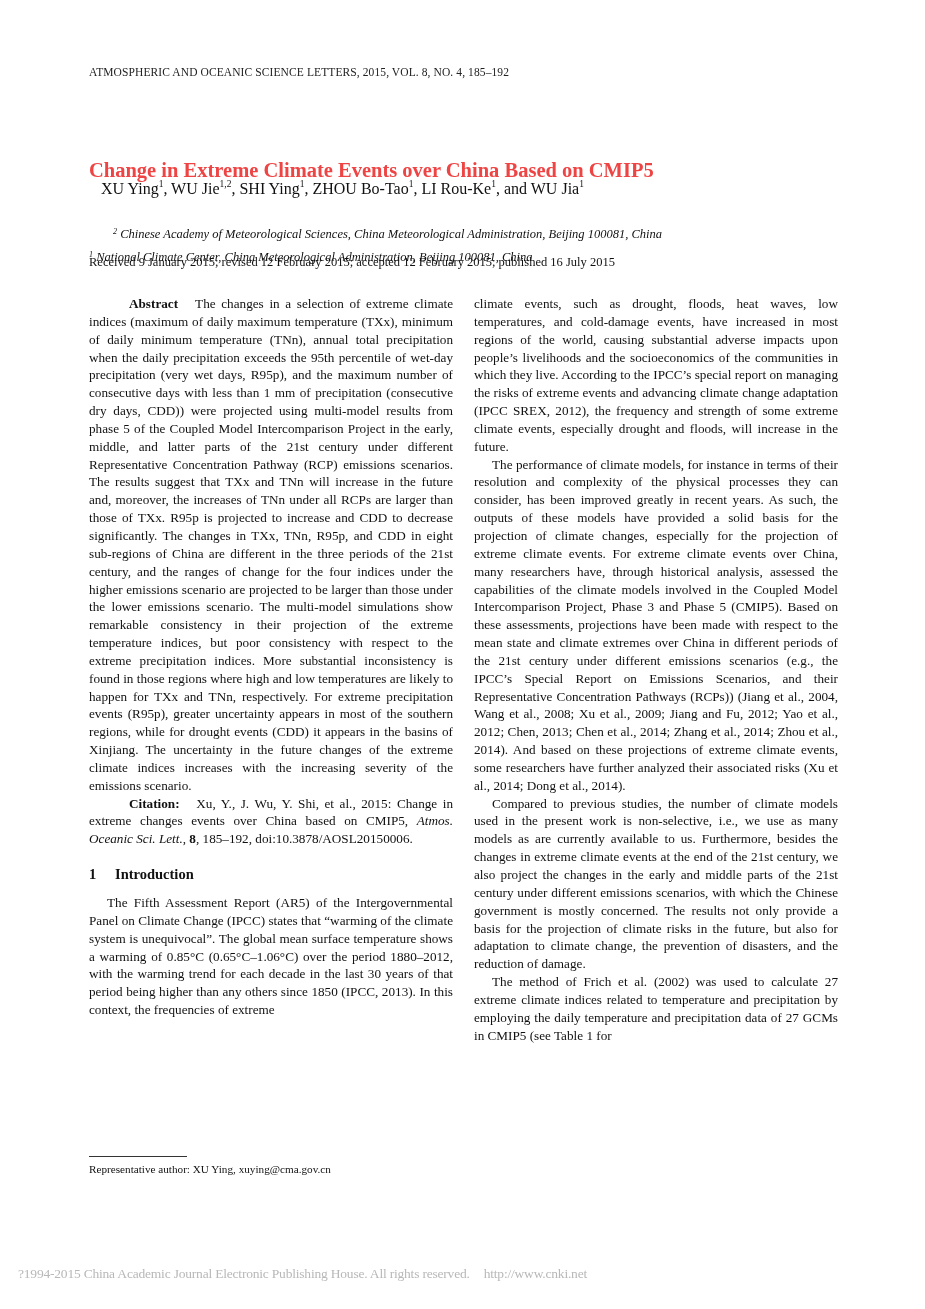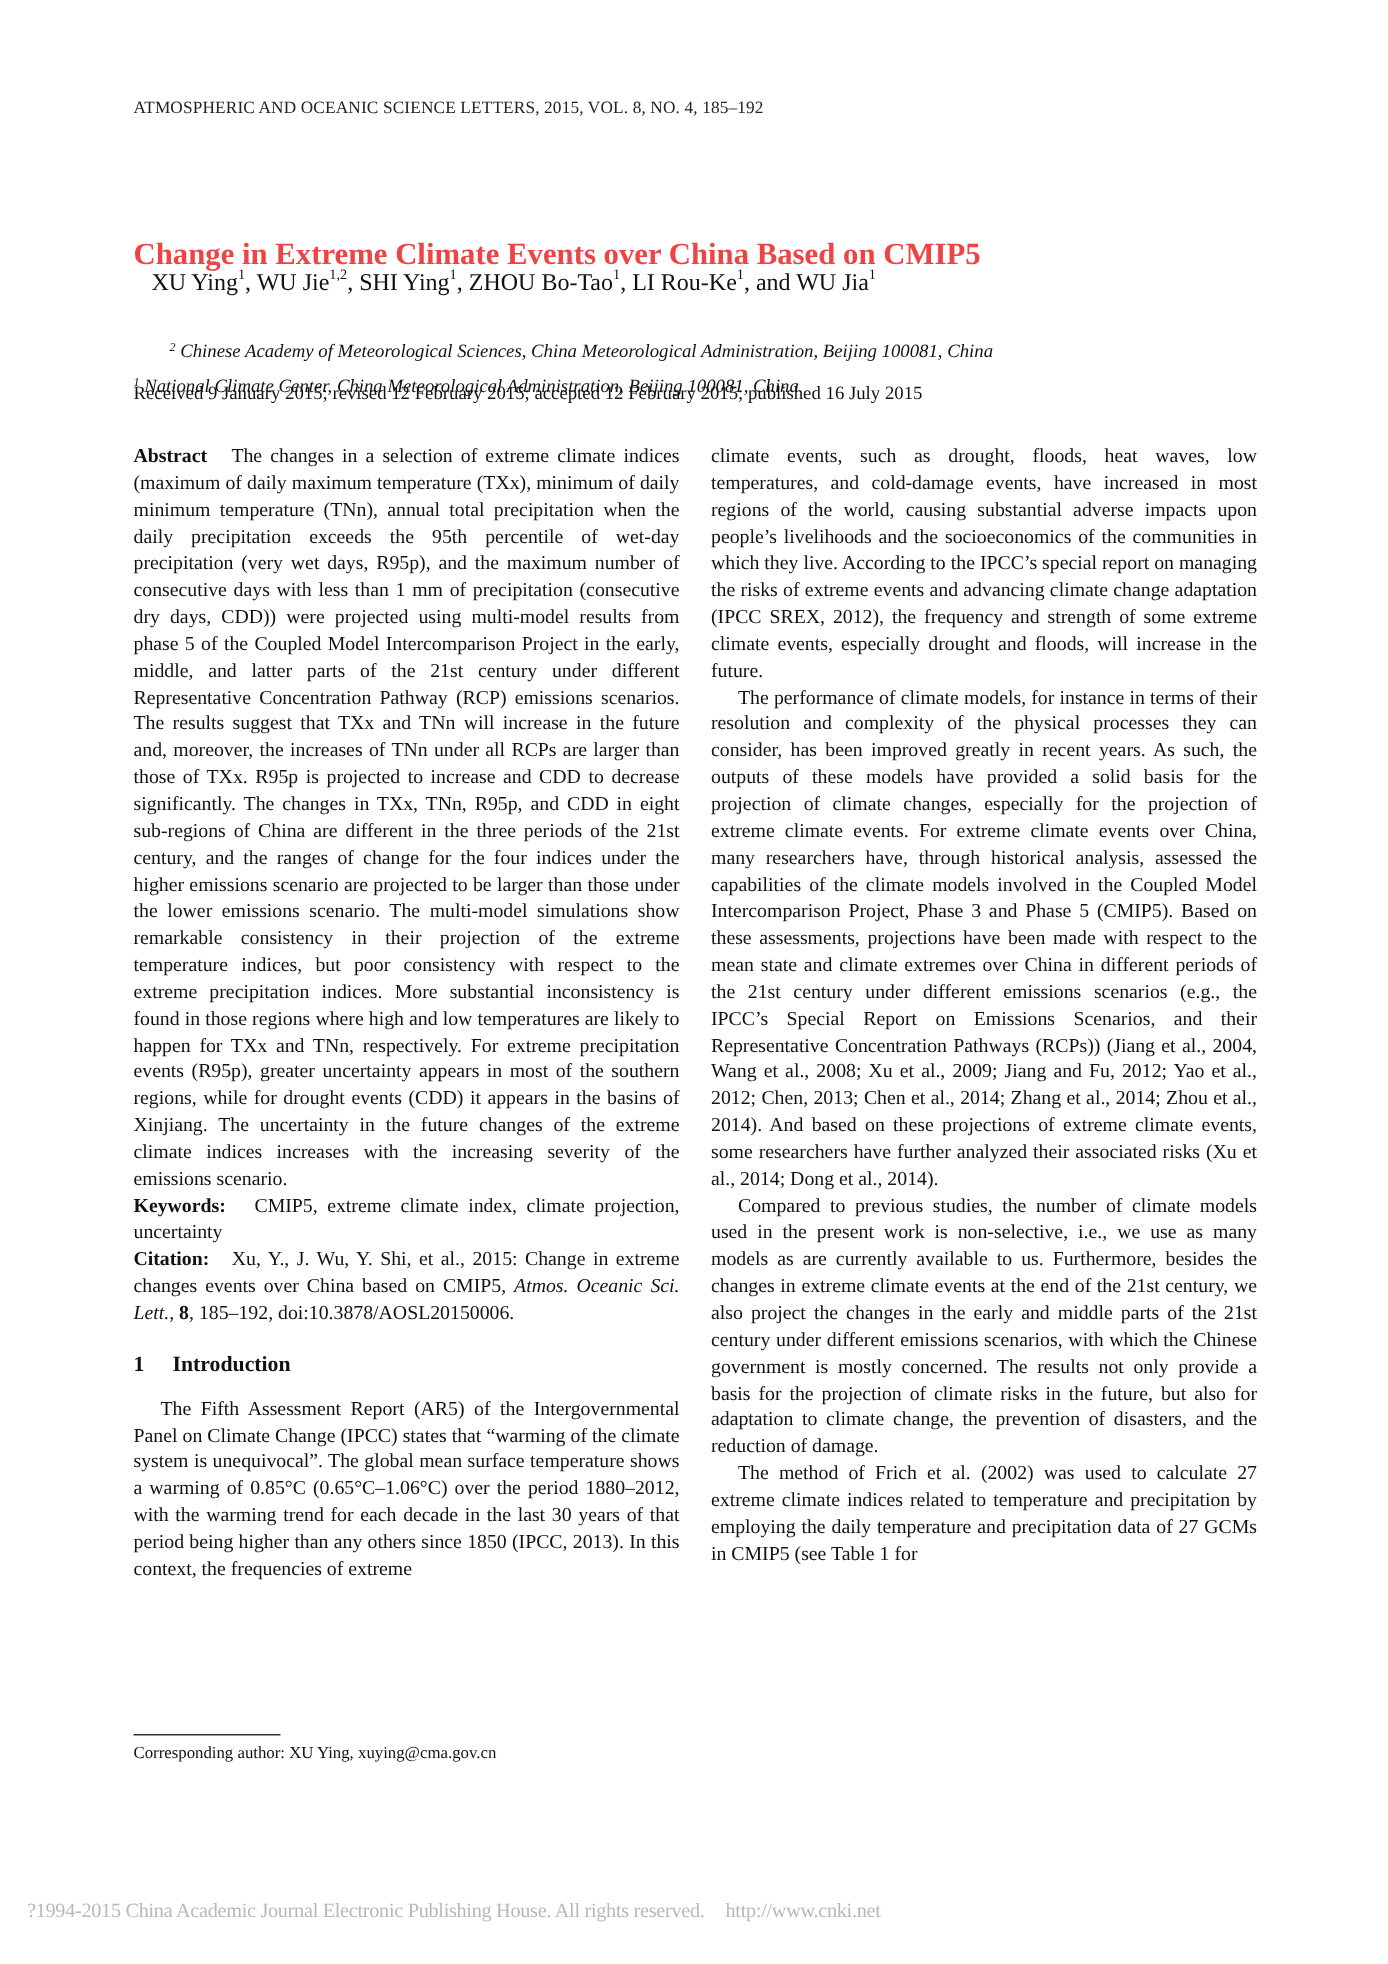--- a/index.html
+++ b/index.html
@@ -12,21 +12,21 @@
   .affil { position:absolute; left:89px; font-size:12.5px; font-style:italic; color:#111; }
   .affil sup { font-size:8px; vertical-align:top; }
   .affil1 { top:210px;margin-top:40px; }
   .affil2 { top:227px;margin-left:24px; }
   .dates { position:absolute; left:89px; top:255px; font-size:12.5px; color:#111; }
   .col { position:absolute; top:295px; width:364px; font-size:13.2px; line-height:17.85px; text-align:justify; color:#111; }
   .col-left { left:89px; }
   .col-right { left:474px; }
   .col p { margin:0; }
   .indent { text-indent:18px; }
-  .lbl { font-weight:bold; }
+  .lbl { font-weight:bold;margin-left:40px; }
   .sec-head { font-weight:bold; font-size:14.5px; margin:18px 0 10px 0; }
   .sec-head .num { display:inline-block; width:26px; }
   .footnote-rule { position:absolute; left:89px; top:1156px; width:98px; border-top:1px solid #333; }
   .footnote { position:absolute; left:89px; top:1163px; font-size:11.2px; color:#111; }
   .copyright { position:absolute; left:18px; top:1266px; font-size:13.5px; color:#b8b8b8; letter-spacing:-0.2px; }
   .copyright .url { margin-left:14px; }
   i { font-style:italic; }
   b { font-weight:bold; }
 </style>
 </head>
@@ -49,38 +49,35 @@
   <span>Chinese Academy of Meteorological Sciences, China Meteorological Administration, Beijing 100081, China</span>
 </div>
 
 <div class="dates">Received 9 January 2015; revised 12 February 2015; accepted 12 February 2015; published 16 July 2015</div>
 
 <div class="col col-left">
   <p>
     <span class="lbl">Abstract</span>&nbsp;&nbsp;&nbsp;<span>The changes in a selection of extreme climate indices (maximum of daily maximum temperature (TXx), minimum of daily minimum temperature (TNn), annual total precipitation when the daily precipitation exceeds the 95th percentile of wet-day precipitation (very wet days, R95p), and the maximum number of consecutive days with less than 1 mm of precipitation (consecutive dry days, CDD)) were projected using multi-model results from phase 5 of the Coupled Model Intercomparison Project in the early, middle, and latter parts of the 21st century under different Representative Concentration Pathway (RCP) emissions scenarios. The results suggest that TXx and TNn will increase in the future and, moreover, the increases of TNn under all RCPs are larger than those of TXx. R95p is projected to increase and CDD to decrease significantly. The changes in TXx, TNn, R95p, and CDD in eight sub-regions of China are different in the three periods of the 21st century, and the ranges of change for the four indices under the higher emissions scenario are projected to be larger than those under the lower emissions scenario. The multi-model simulations show remarkable consistency in their projection of the extreme temperature indices, but poor consistency with respect to the extreme precipitation indices. More substantial inconsistency is found in those regions where high and low temperatures are likely to happen for TXx and TNn, respectively. For extreme precipitation events (R95p), greater uncertainty appears in most of the southern regions, while for drought events (CDD) it appears in the basins of Xinjiang. The uncertainty in the future changes of the extreme climate indices increases with the increasing severity of the emissions scenario.</span>
   </p>
   <p>
-    <span class="lbl">Keywords:</span>&nbsp;&nbsp;&nbsp;<span>CMIP5, extreme climate index, climate projection, uncertainty</span>
-  </p>
-  <p>
     <span class="lbl">Citation:</span>&nbsp;&nbsp;&nbsp;<span>Xu, Y., J. Wu, Y. Shi, et al., 2015: Change in extreme changes events over China based on CMIP5, </span><i>Atmos. Oceanic Sci. Lett.</i><span>, </span><b>8</b><span>, 185–192, doi:10.3878/AOSL20150006.</span>
   </p>
 
   <div class="sec-head">
     <span class="num">1</span><span>Introduction</span>
   </div>
   <p class="indent">The Fifth Assessment Report (AR5) of the Intergovernmental Panel on Climate Change (IPCC) states that “warming of the climate system is unequivocal”. The global mean surface temperature shows a warming of 0.85°C (0.65°C–1.06°C) over the period 1880–2012, with the warming trend for each decade in the last 30 years of that period being higher than any others since 1850 (IPCC, 2013). In this context, the frequencies of extreme</p>
 </div>
 
 <div class="col col-right">
   <p>climate events, such as drought, floods, heat waves, low temperatures, and cold-damage events, have increased in most regions of the world, causing substantial adverse impacts upon people’s livelihoods and the socioeconomics of the communities in which they live. According to the IPCC’s special report on managing the risks of extreme events and advancing climate change adaptation (IPCC SREX, 2012), the frequency and strength of some extreme climate events, especially drought and floods, will increase in the future.</p>
   <p class="indent">The performance of climate models, for instance in terms of their resolution and complexity of the physical processes they can consider, has been improved greatly in recent years. As such, the outputs of these models have provided a solid basis for the projection of climate changes, especially for the projection of extreme climate events. For extreme climate events over China, many researchers have, through historical analysis, assessed the capabilities of the climate models involved in the Coupled Model Intercomparison Project, Phase 3 and Phase 5 (CMIP5). Based on these assessments, projections have been made with respect to the mean state and climate extremes over China in different periods of the 21st century under different emissions scenarios (e.g., the IPCC’s Special Report on Emissions Scenarios, and their Representative Concentration Pathways (RCPs)) (Jiang et al., 2004, Wang et al., 2008; Xu et al., 2009; Jiang and Fu, 2012; Yao et al., 2012; Chen, 2013; Chen et al., 2014; Zhang et al., 2014; Zhou et al., 2014). And based on these projections of extreme climate events, some researchers have further analyzed their associated risks (Xu et al., 2014; Dong et al., 2014).</p>
   <p class="indent">Compared to previous studies, the number of climate models used in the present work is non-selective, i.e., we use as many models as are currently available to us. Furthermore, besides the changes in extreme climate events at the end of the 21st century, we also project the changes in the early and middle parts of the 21st century under different emissions scenarios, with which the Chinese government is mostly concerned. The results not only provide a basis for the projection of climate risks in the future, but also for adaptation to climate change, the prevention of disasters, and the reduction of damage.</p>
 
   <p class="indent">The method of Frich et al. (2002) was used to calculate 27 extreme climate indices related to temperature and precipitation by employing the daily temperature and precipitation data of 27 GCMs in CMIP5 (see Table 1 for</p>
 </div>
 
 <div class="footnote-rule"></div>
-<div class="footnote">Corresponding author: XU Ying, xuying@cma.gov.cn</div>
+<div class="footnote">Representative author: XU Ying, xuying@cma.gov.cn</div>
 
 <div class="copyright">
   <span>?1994-2015 China Academic Journal Electronic Publishing House. All rights reserved.</span><span class="url">http://www.cnki.net</span>
 </div>
 
 </body></html>

